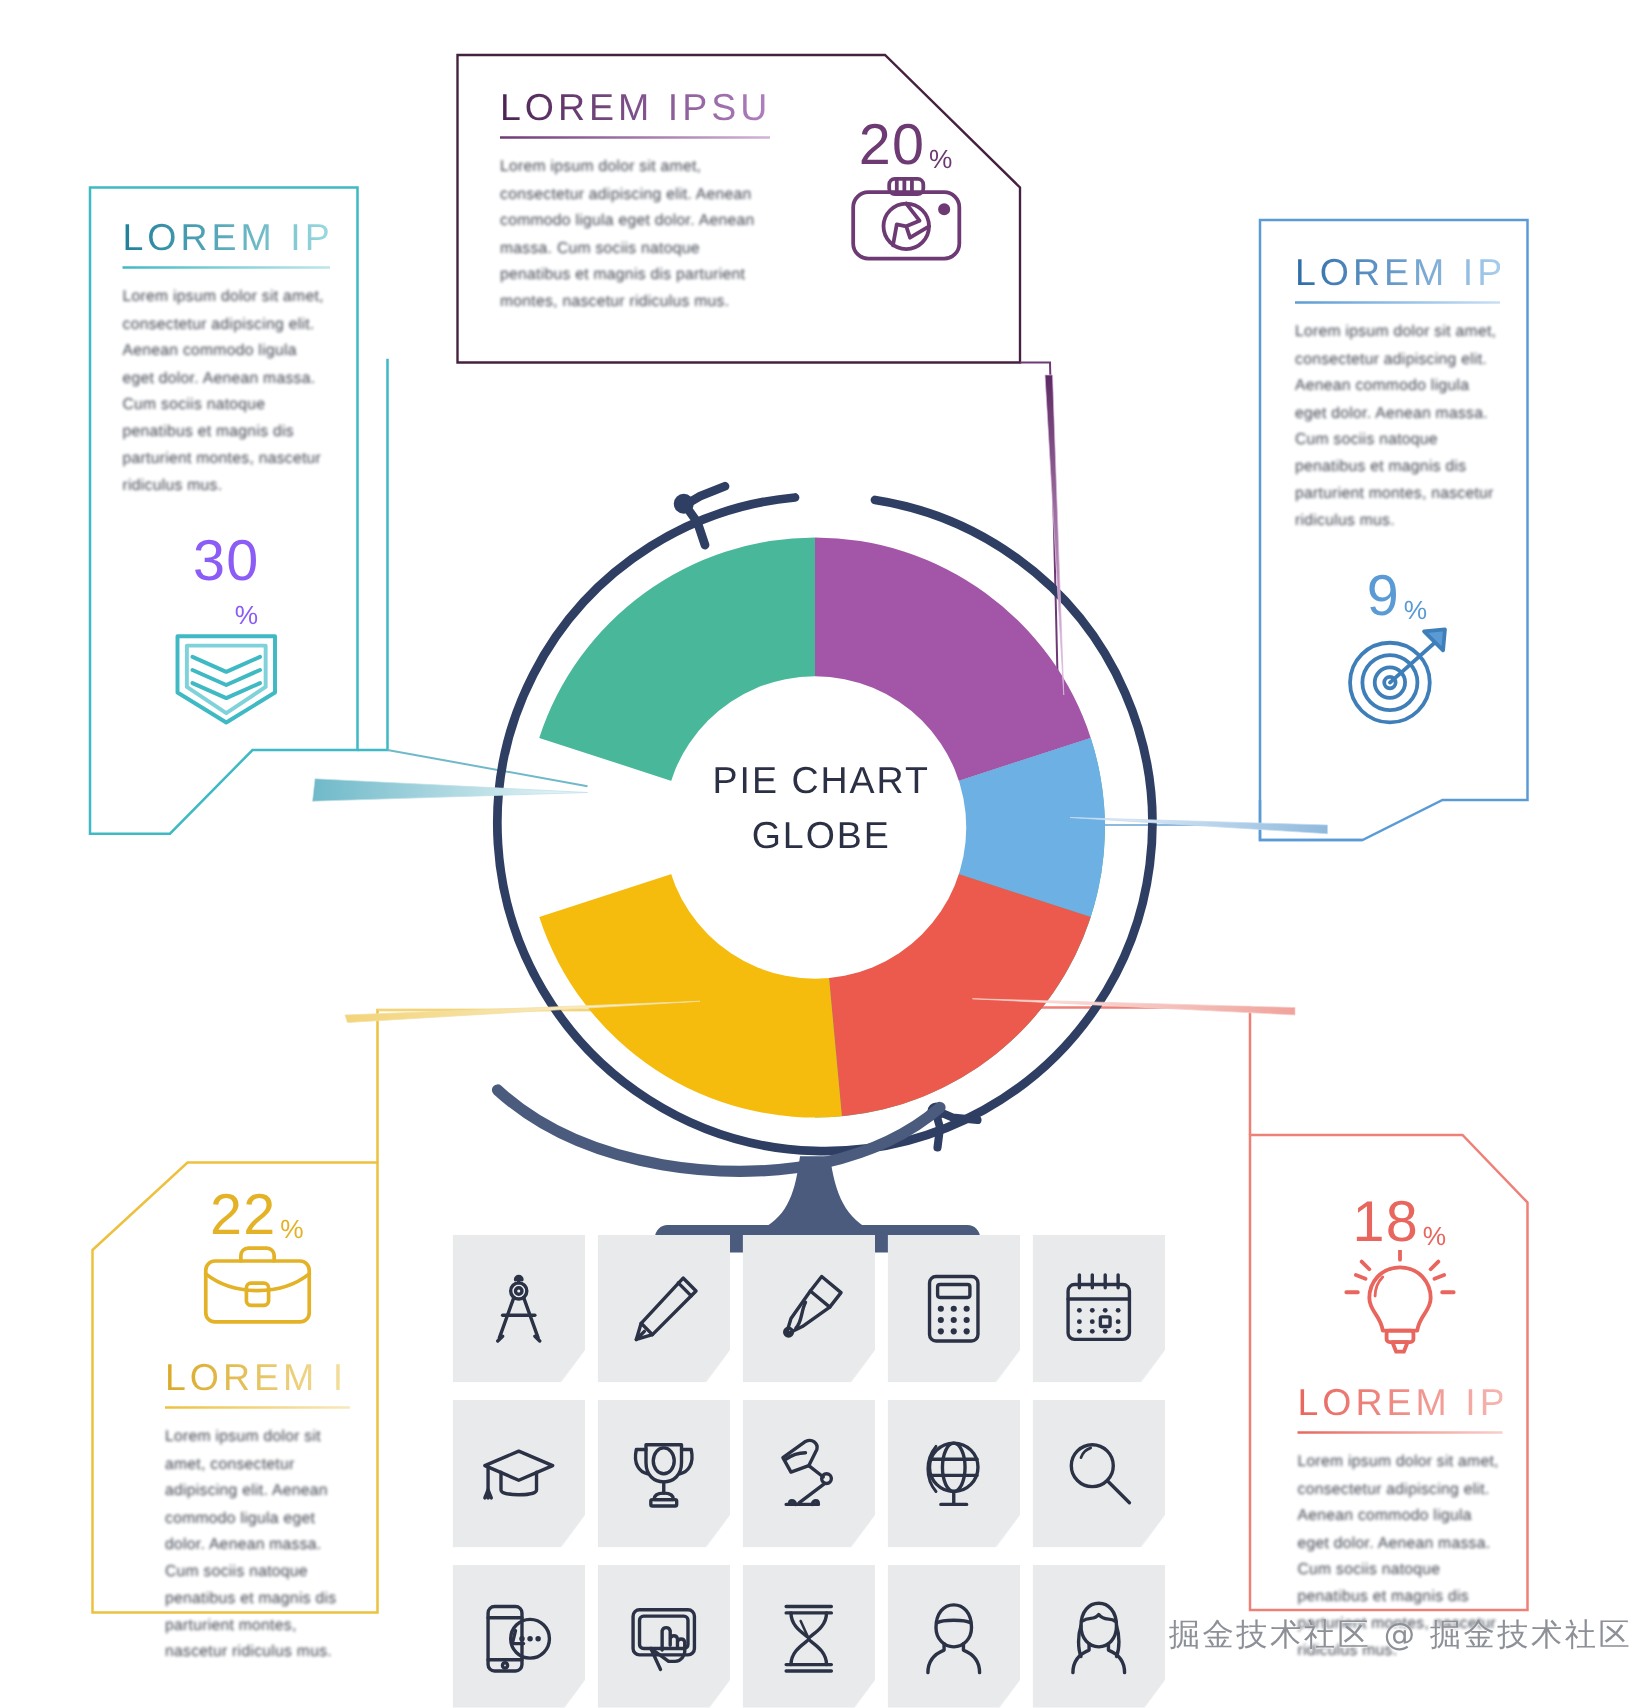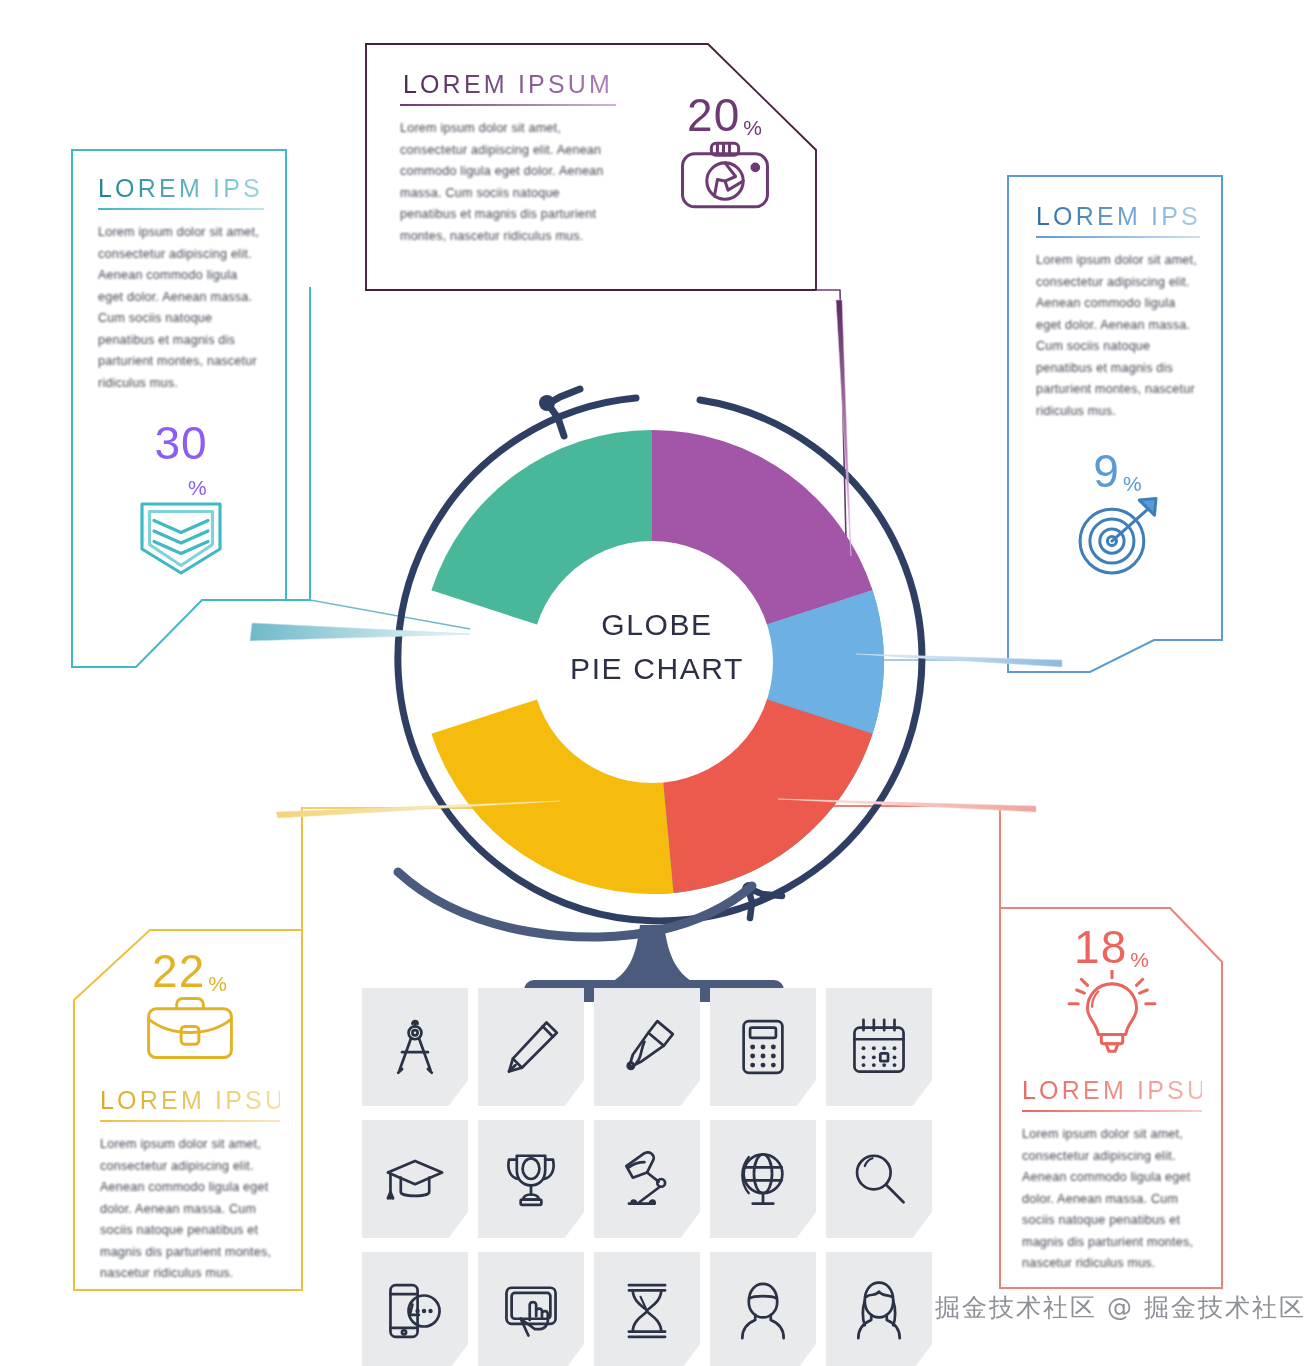--- a/index.html
+++ b/index.html
@@ -9,21 +9,21 @@
     font-family:"Liberation Sans", sans-serif;
     overflow:hidden;
     position:relative;
   }
   #stage { position:absolute; inset:0; }
   svg.layer { position:absolute; top:0; left:0; width:1310px; height:1366px; }
   #svg-back  { z-index:1; }
   .panel { position:absolute; z-index:4; }
 
   .p-head {
-    font-size:25px; letter-spacing:3.2px; font-weight:400;
+    font-size:30px; letter-spacing:3.2px; font-weight:400;
     white-space:nowrap; line-height:1;
     -webkit-background-clip:text; background-clip:text; color:transparent;text-align:center;
   }
   .p-rule { height:2px; margin-top:7px; }
   .p-body {
     margin-top:12px; font-size:12.5px; line-height:1.72;
     color:#2e3440; letter-spacing:.25px;
     filter:blur(1.15px); opacity:.92;
   }
   .p-pct {
@@ -33,23 +33,23 @@
   .p-pct .sym { font-size:21px; margin-left:3px; margin-top:11px; }
 
   
   #panel-left   { left:72px;  top:150px;  width:214px; }
   #panel-left .inner   { padding:26px 22px 0 26px; }
   #panel-top    { left:366px; top:44px;   width:450px; }
   #panel-top .inner    { padding:28px 24px 0 34px; display:flex; }
   #panel-right  { left:1008px;top:176px;  width:212px; }
   #panel-right .inner  { padding:28px 20px 0 28px; }
   #panel-bl     { left:74px;  top:930px;  width:228px; }
-  #panel-bl .inner     { padding:18px 22px 0 26px; }
+  #panel-bl .inner     { padding:18px 22px 0 26px;margin-left:32px; }
   #panel-br     { left:1000px;top:908px;  width:222px; }
-  #panel-br .inner     { padding:16px 20px 0 22px; }
+  #panel-br .inner     { padding:16px 20px 0 38px;margin-top:30px; }
 
   .centerstack { display:flex; flex-direction:column; align-items:center; }
 
   
   #icon-grid {
     position:absolute; left:362px; top:988px;
     display:grid; grid-template-columns:repeat(5,106px);
     grid-template-rows:repeat(3,120px); gap:12px 10px; z-index:2;
   }
   .tile {
@@ -286,22 +286,22 @@
         <path d="M26,48 h8 l-2,5 h-4 Z"></path>
       </svg>
     </div>
     <div class="p-head" style="margin-top:22px; background-image:linear-gradient(90deg,#e8665e,#f6b5b0);">LOREM IPSUM</div>
     <div class="p-rule" style="background:linear-gradient(90deg,#e8665e,#f8cfcb);"></div>
     <div class="p-body">Lorem ipsum dolor sit amet, consectetur adipiscing elit. Aenean commodo ligula eget dolor. Aenean massa. Cum sociis natoque penatibus et magnis dis parturient montes, nascetur ridiculus mus.</div>
   </div>
 </div>
 
 <div id="donut-label">
+  <div>PIE CHART</div>
   <div>GLOBE</div>
-  <div>PIE CHART</div>
 </div>
 
 <div id="icon-grid">
   <div class="tile">
     <svg viewBox="0 0 48 48" fill="none" stroke="#2b3245" stroke-width="2.1" stroke-linecap="round" stroke-linejoin="round">
       <path d="M24,4 v4 M22,6 a2,2 0 0 1 4,0"></path>
           <circle cx="24" cy="13" r="5"></circle>
           <circle cx="24" cy="13" r="2"></circle>
       <path d="M21,17 L12,42 M27,17 L36,42"></path>
           <path d="M14,28 h20"></path>

